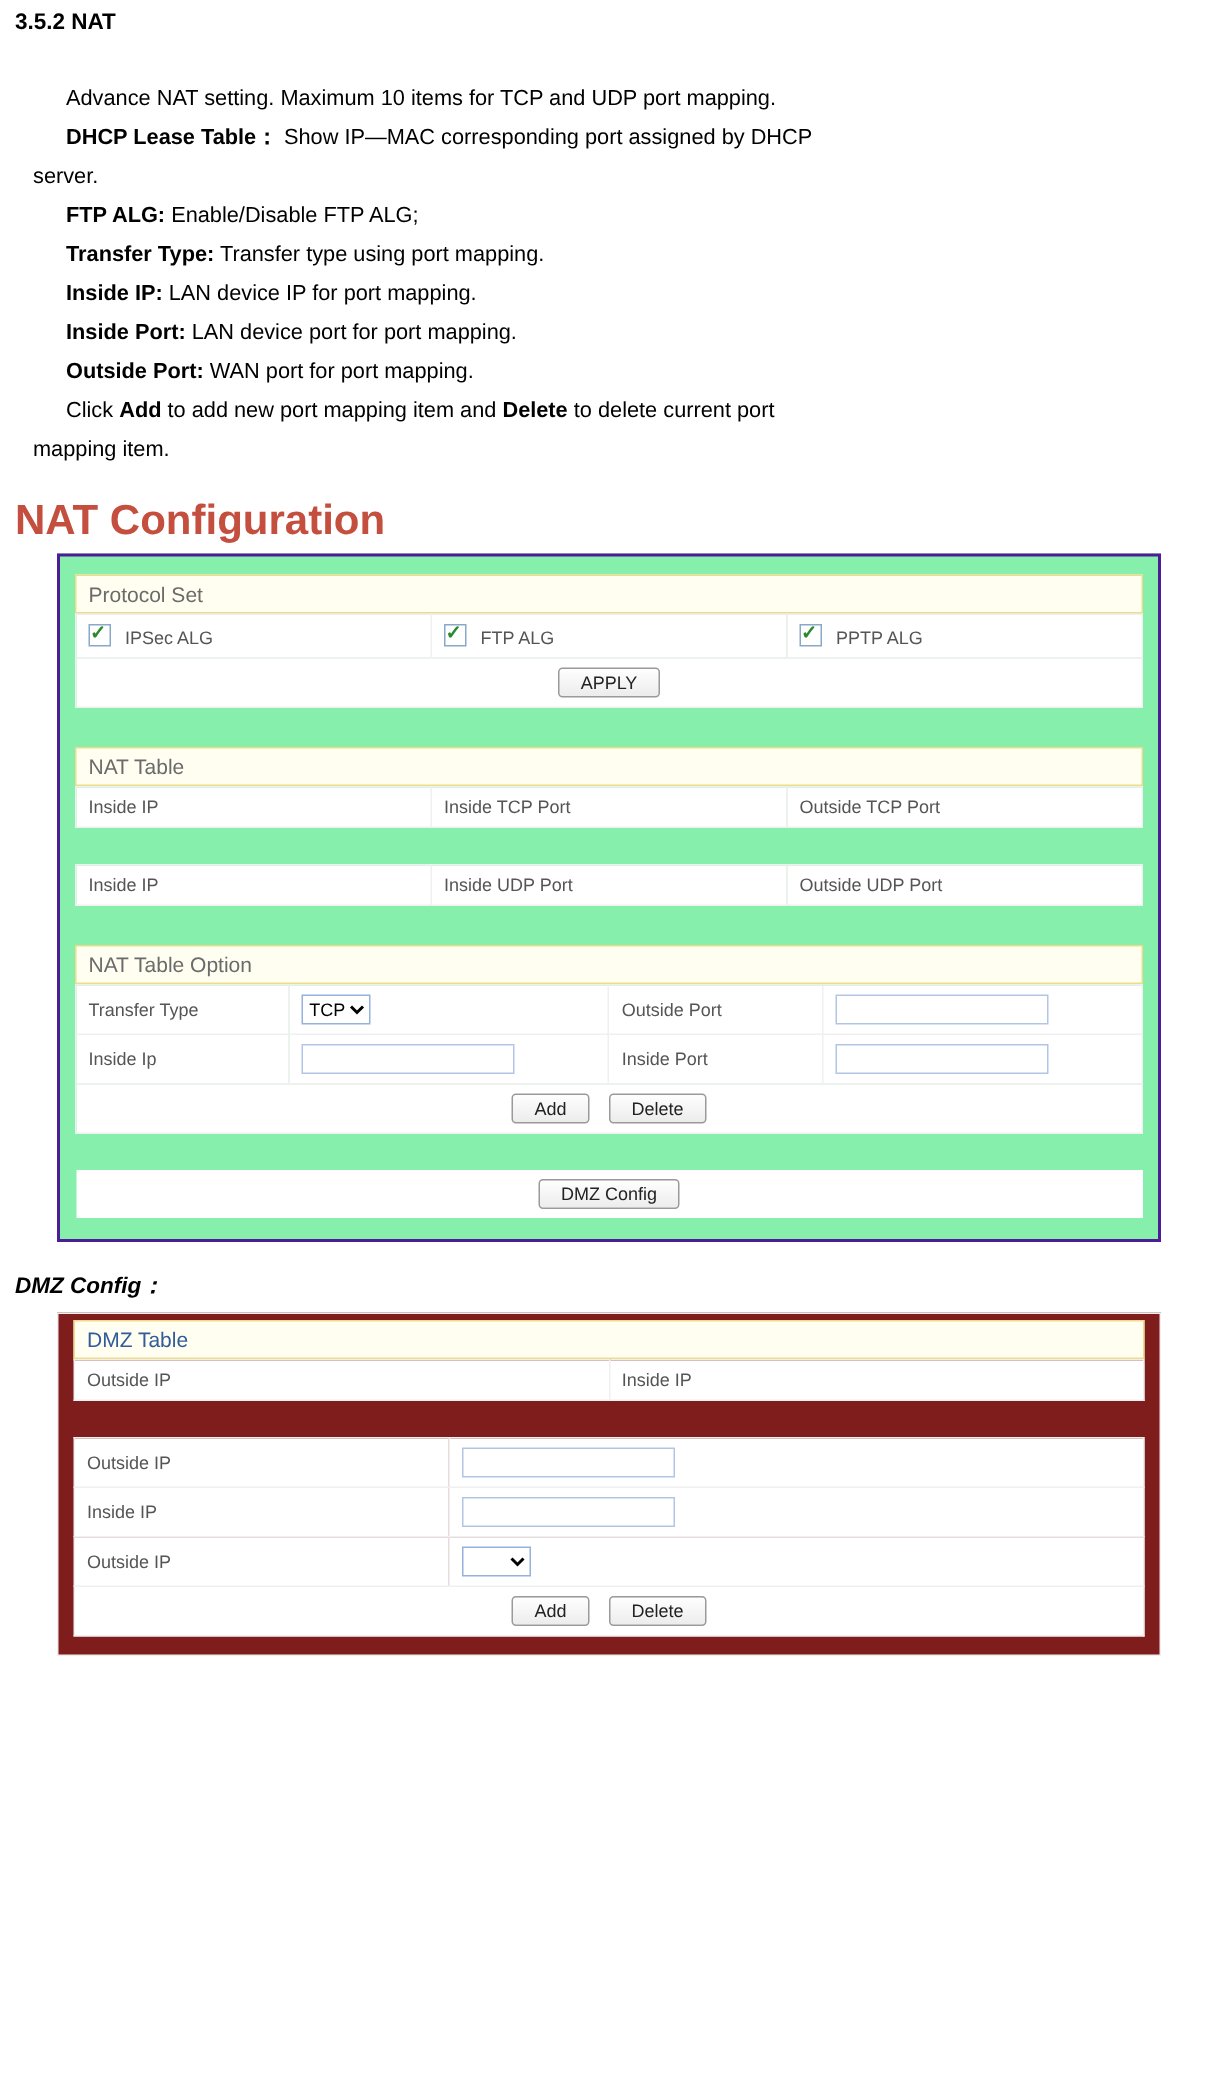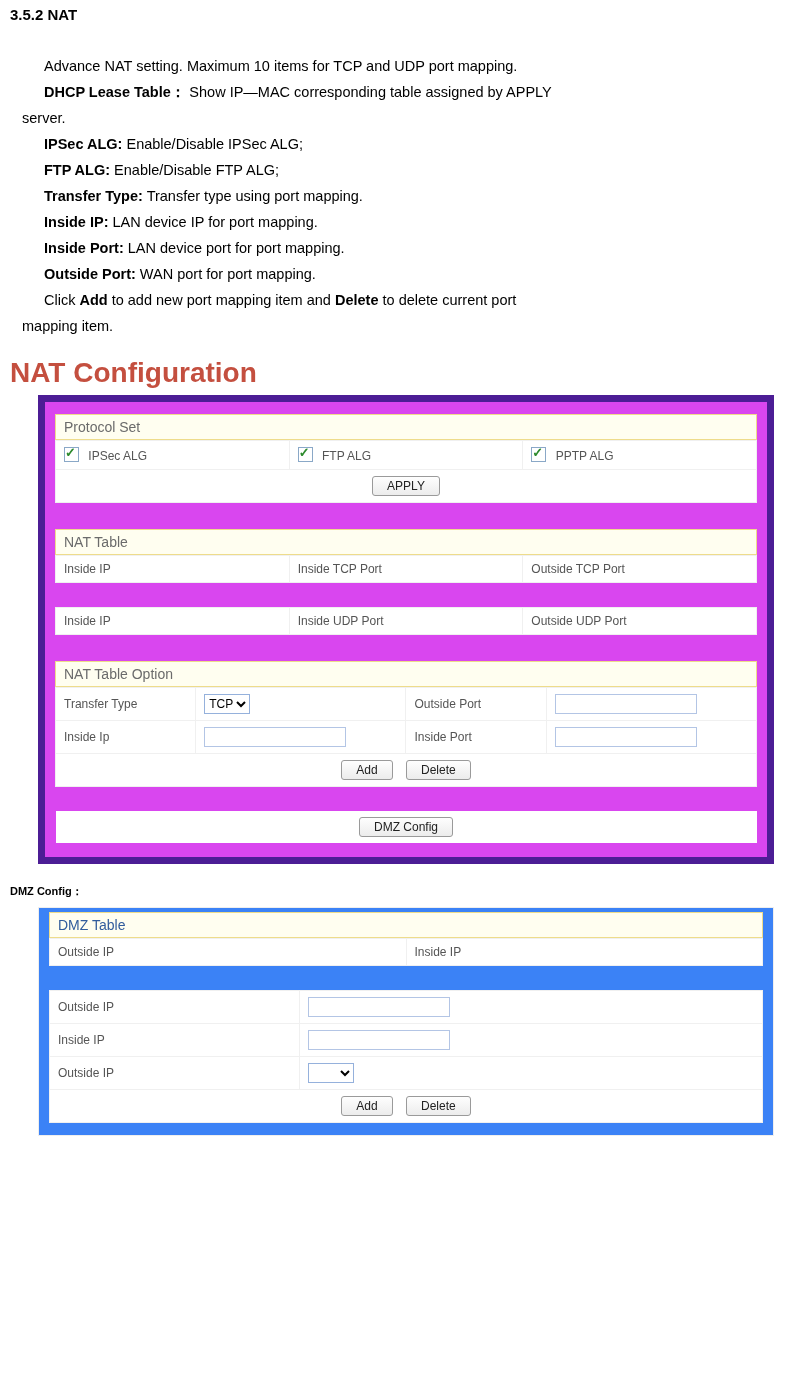--- a/index.html
+++ b/index.html
@@ -31,22 +31,22 @@
     color: #c44f3f;
     font-family: Arial, Verdana, sans-serif;
     font-weight: bold;
     font-size: 28px;
     margin: 18px 0 6px 0;
   }
 
   
   .panel {
     margin: 0 28px 0 28px;
-    border: 7px solid #4c1d95;
-    background: #d946ef;
+    border: 2px solid #4c1d95;
+    background: #86efac;
     padding: 10px 0 14px 0;
   }
   .section-header {
     margin: 2px 10px 0 10px;
     padding: 4px 8px;
     background: #fffef0;
     border: 1px solid #eedc8b;
     color: #6b6b6b;
     font-size: 14px;
   }
@@ -106,27 +106,28 @@
   }
   select.sel {
     border: 1px solid #95b1dc;
     font-size: 12px;
     height: 20px;
     background: #fff;
   }
 
   .dmz-title {
     font-weight: bold;
-    font-size: 11px;
+    font-size: 15px;
     margin: 20px 0 8px 0;
+    font-style: italic;
   }
   .panel2 {
     margin: 2px 28px 0 28px;
     border: 1px solid #eee;
-    background: #3b82f6;
+    background: #7f1d1d;
     padding: 2px 0 12px 0;
   }
 
   .pagenum {
     position: absolute;
     right: 12px;
     font-size: 13px;
   }
   .page-wrap { position: relative; }
 </style>
@@ -135,27 +136,24 @@
 <div class="page-wrap">
 
 <div class="page">
 
   <div class="sect-num">3.5.2 NAT</div>
 
   <div class="para indent">Advance NAT setting. Maximum 10 items for TCP and UDP port mapping.</div>
 
   <div class="para indent">
     <span class="b">DHCP Lease Table：</span>
-    <span>Show IP—MAC corresponding table assigned by APPLY</span>
+    <span>Show IP—MAC corresponding port assigned by DHCP</span>
   </div>
   <div class="para noindent">server.</div>
 
-  <div class="para indent">
-    <span class="b">IPSec ALG:</span><span> Enable/Disable IPSec ALG;</span>
-  </div>
   <div class="para indent">
     <span class="b">FTP ALG:</span><span>  Enable/Disable FTP ALG;</span>
   </div>
   <div class="para indent">
     <span class="b">Transfer Type:</span><span> Transfer type using port mapping.</span>
   </div>
   <div class="para indent">
     <span class="b">Inside IP:</span><span> LAN device IP for port mapping.</span>
   </div>
   <div class="para indent">

